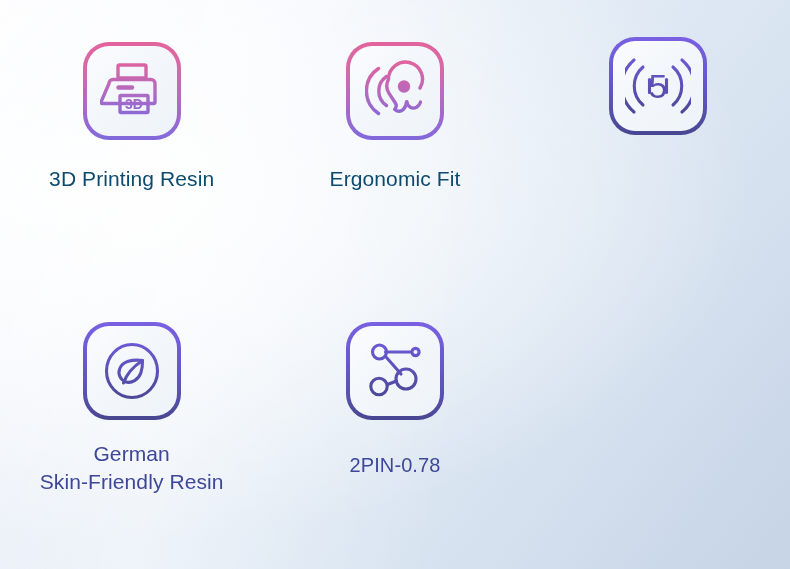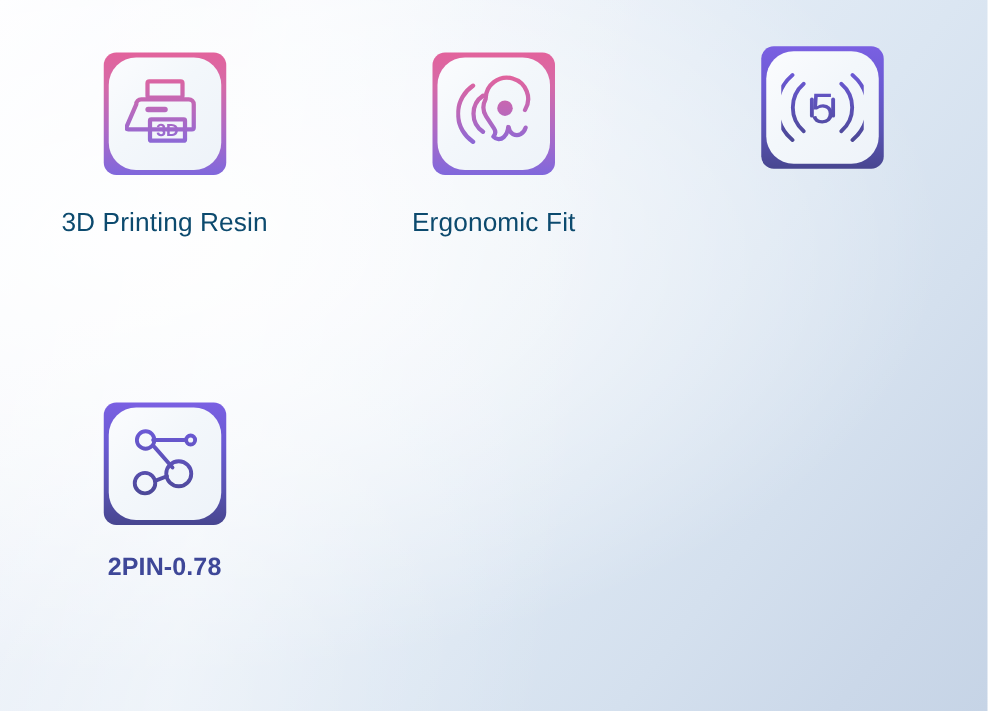--- a/index.html
+++ b/index.html
@@ -45,21 +45,21 @@
     display:flex;
     flex-direction:column;
     align-items:center;
   }
   .cell.r1 { justify-content:flex-start; padding-top:42px; }
   .cell.r2 { justify-content:flex-start; padding-top:37px; }
 
   
   .tile {
     width:98px; height:98px;
-    border-radius:10px;
+    border-radius:26px;
     padding:4px;
     display:flex; align-items:center; justify-content:center;
     position:relative;
   }
   .tile .inner {
     width:100%; height:100%;
     border-radius:22px;
     display:flex; align-items:center; justify-content:center;
   }
   
@@ -90,21 +90,21 @@
     white-space:pre-line;
   }
   .cell.r1 .label { color:#0c4a6e; margin-top:22px; }
   .cell.r2 .label { color:#3e4798; margin-top:24px; }
 
   .cell.r1.c1 .label { margin-top:25px; }
   .cell.r1.c2 .label { margin-top:14px; }
   .cell.r1.c3 .label { margin-top:25px; }
   .cell.r2.c1 .label { margin-top:32px; }
   .cell.r2.c2 .label { margin-top:20px; }
-  .cell.r2.c3 .label { margin-top:20px;font-weight:bold; }
+  .cell.r2.c3 .label { margin-top:31px; }
 
   .cell.r2.c3 .label { font-size:20px; }
 </style>
 </head>
 <body>
 
 <div class="bg-sheen"></div>
 
 <div class="grid">
 
@@ -182,20 +182,44 @@
           <path d="M57 4 A34 34 0 0 1 57 56"></path>
           <path d="M48 11 A25 25 0 0 1 48 49"></path>
           <path d="M41.5 23.5 V36.5"></path>
 
           <text x="33" y="42" font-family="'Liberation Sans',sans-serif" font-size="34" fill="url(#gCool1)" stroke="none" text-anchor="middle">5</text>
         </svg>
       </div>
     </div>
   </div>
 
+  <div class="cell r2 c2">
+    <div class="tile cool">
+      <div class="inner">
+        <svg width="62" height="62" viewBox="0 0 62 62" fill="none" stroke="url(#gCool2)" stroke-width="3.1" stroke-linecap="round" stroke-linejoin="round">
+          <defs>
+            <linearGradient id="gCool2" x1="0" y1="0" x2="0" y2="62" gradientUnits="userSpaceOnUse">
+              <stop offset="0" stop-color="#6d5ad8"></stop>
+              <stop offset="1" stop-color="#4a4792"></stop>
+            </linearGradient>
+          </defs>
+
+          <ellipse cx="31" cy="31" rx="25.5" ry="26.5"></ellipse>
+
+          <path d="M41.5 20.5 c-10.5 -1.4 -20 0.9 -22.8 8.2
+                   c-2.2 5.7 1 11.3 5.6 13 c6.3 2.3 13.2 -2.1 15.6 -9
+                   c1.3 -3.8 1.7 -8.2 1.6 -12.2 z"></path>
+
+          <path d="M41.5 20.5 C33 26 26 32.5 22.5 43"></path>
+        </svg>
+      </div>
+    </div>
+    <div class="label">German
+Skin-Friendly Resin</div>
+  </div>
 
   <div class="cell r2 c3">
     <div class="tile cool">
       <div class="inner">
         <svg width="60" height="58" viewBox="0 0 60 58" fill="none" stroke="url(#gCool3)" stroke-width="3.1" stroke-linecap="round" stroke-linejoin="round">
           <defs>
             <linearGradient id="gCool3" x1="0" y1="0" x2="0" y2="58" gradientUnits="userSpaceOnUse">
               <stop offset="0" stop-color="#6d5ad8"></stop>
               <stop offset="1" stop-color="#4a4792"></stop>
             </linearGradient>

